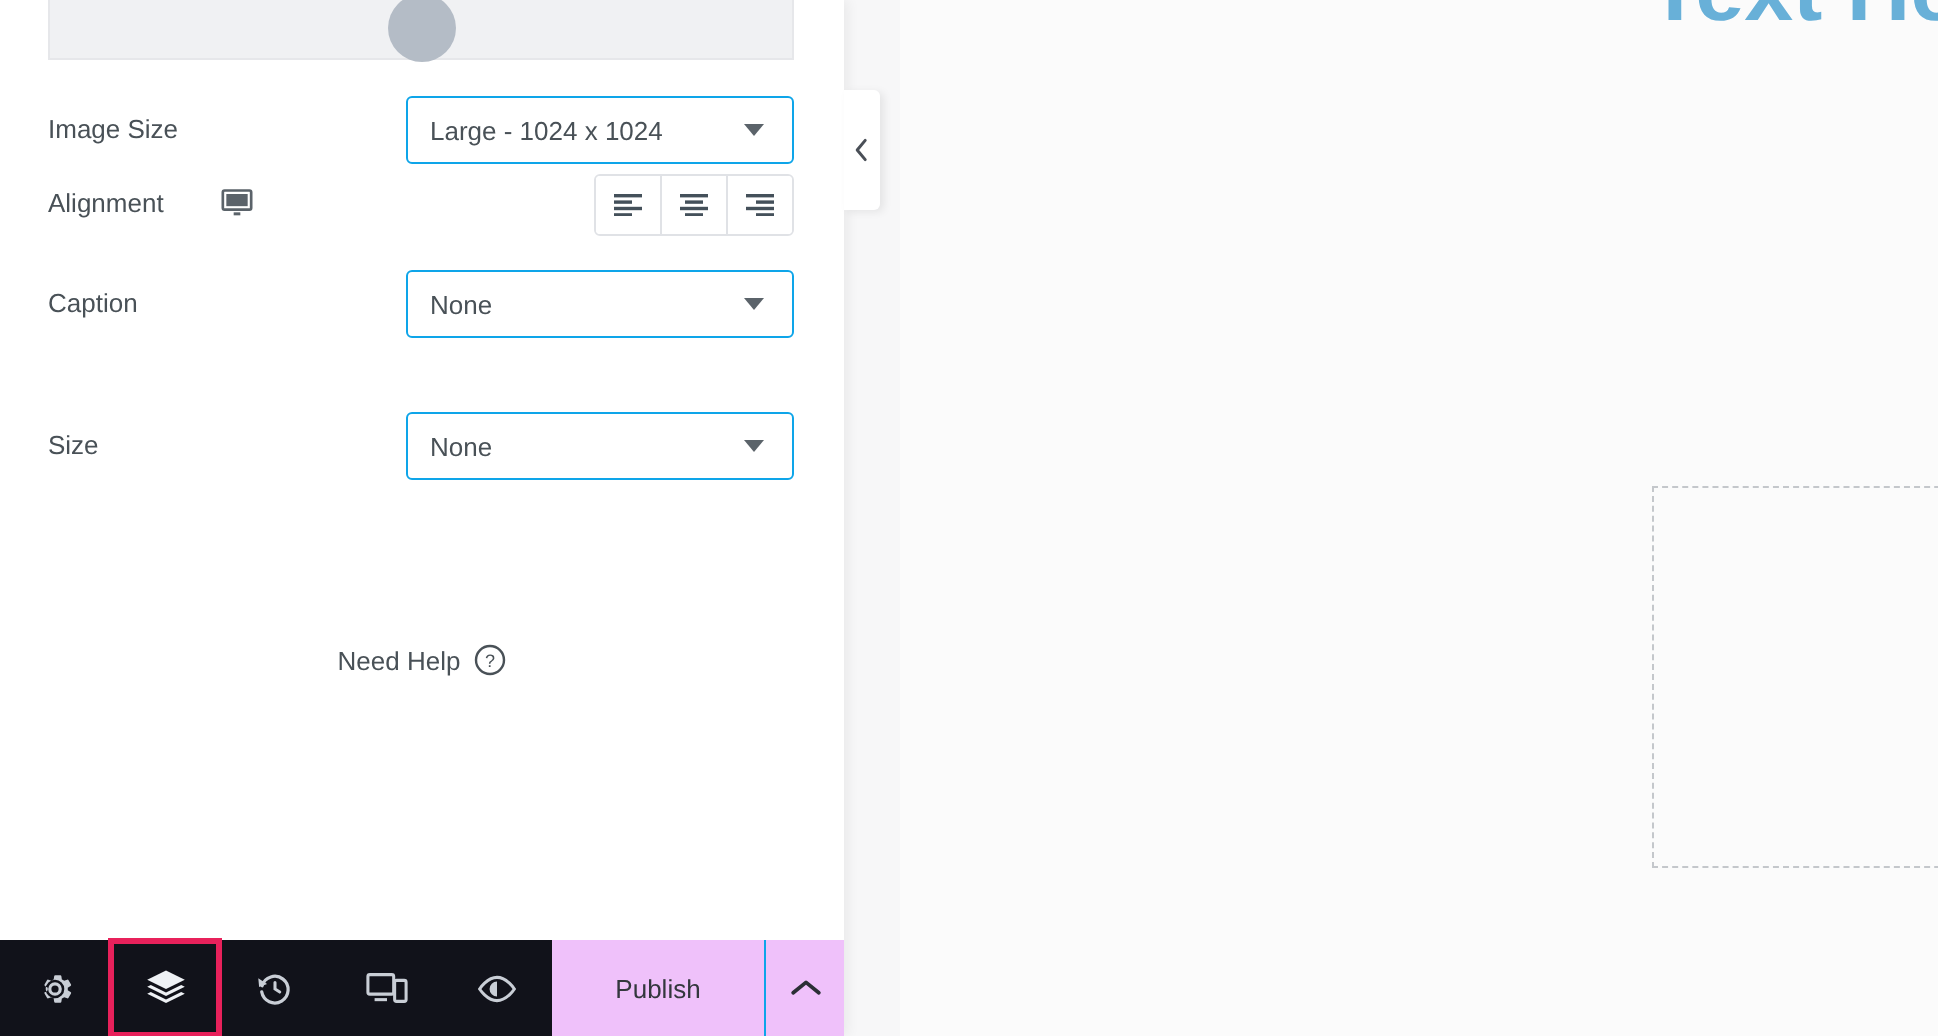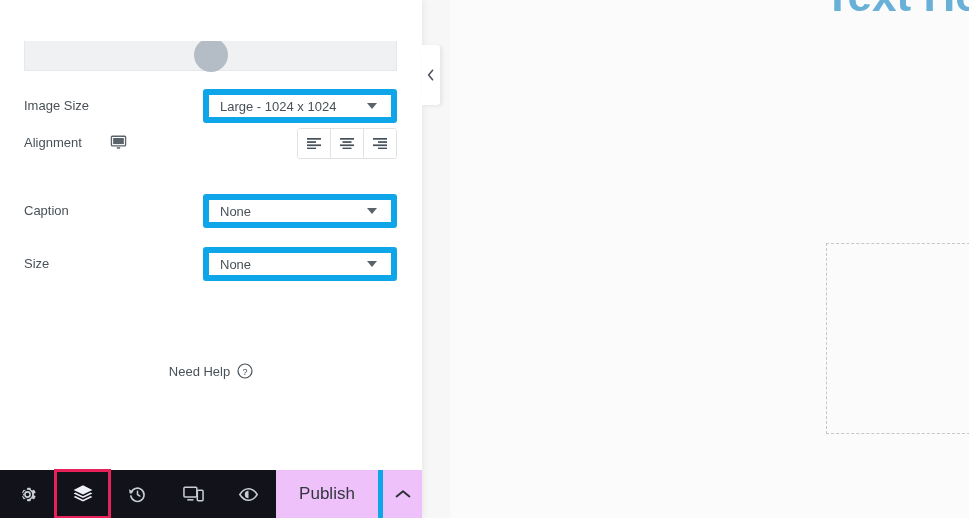--- a/index.html
+++ b/index.html
@@ -71,21 +71,20 @@
   }
 
   .panel-content {
     position: absolute;
     left: 0;
     top: 0;
     width: 422px;
     height: 470px;
     background: #ffffff;
     overflow: hidden;
-    margin-top: 41px;
   }
 
   
   .media-preview {
     position: absolute;
     left: 24px;
     top: -60px;
     width: 373px;
     height: 90px;
     background: #f0f1f3;
@@ -127,21 +126,21 @@
     width: 17px;
     height: 15px;
   }
 
   
   .select-box {
     position: absolute;
     left: 203px;
     width: 194px;
     height: 34px;
-    border: 6px solid #0ea5e9;
+    border: 1px solid #0ea5e9;
     border-radius: 3px;
     box-sizing: border-box;
     background: #ffffff;
     display: flex;
     align-items: center;
     cursor: pointer;
   }
   .select-value {
     font-size: 13px;
     color: #495157;
@@ -238,24 +237,24 @@
     flex: 1;
     display: flex;
     align-items: stretch;
     background: #efc1fa;
   }
   .publish-btn {
     flex: 1;
     display: flex;
     align-items: center;
     justify-content: center;
-    font-size: 17px;
+    font-size: 13px;
     color: #33373d;
     cursor: pointer;
-    border-right: 5px solid #0ea5e9;
+    border-right: 1px solid #0ea5e9;
   }
   .publish-more {
     width: 39px;
     display: flex;
     align-items: center;
     justify-content: center;
     cursor: pointer;
   }
 
   
@@ -333,21 +332,21 @@
             <svg width="14" height="12" viewBox="0 0 14 12">
               <rect x="0" y="1" width="14" height="1.7" fill="#44505a"></rect>
               <rect x="5" y="4.2" width="9" height="1.7" fill="#44505a"></rect>
               <rect x="0" y="7.4" width="14" height="1.7" fill="#44505a"></rect>
               <rect x="5" y="10.6" width="9" height="1.7" fill="#44505a"></rect>
             </svg>
           </div>
         </div>
       </div>
 
-      <div class="control-row" style="top:153px;padding-left:38px;">
+      <div class="control-row" style="top:135px;padding-left:38px;">
         <div class="control-label">Caption</div>
         <div class="select-box">
           <span class="select-value">None</span>
           <span class="select-caret"></span>
         </div>
       </div>
 
       <div class="control-row" style="top:206px;">
         <div class="control-label">Size</div>
         <div class="select-box">

